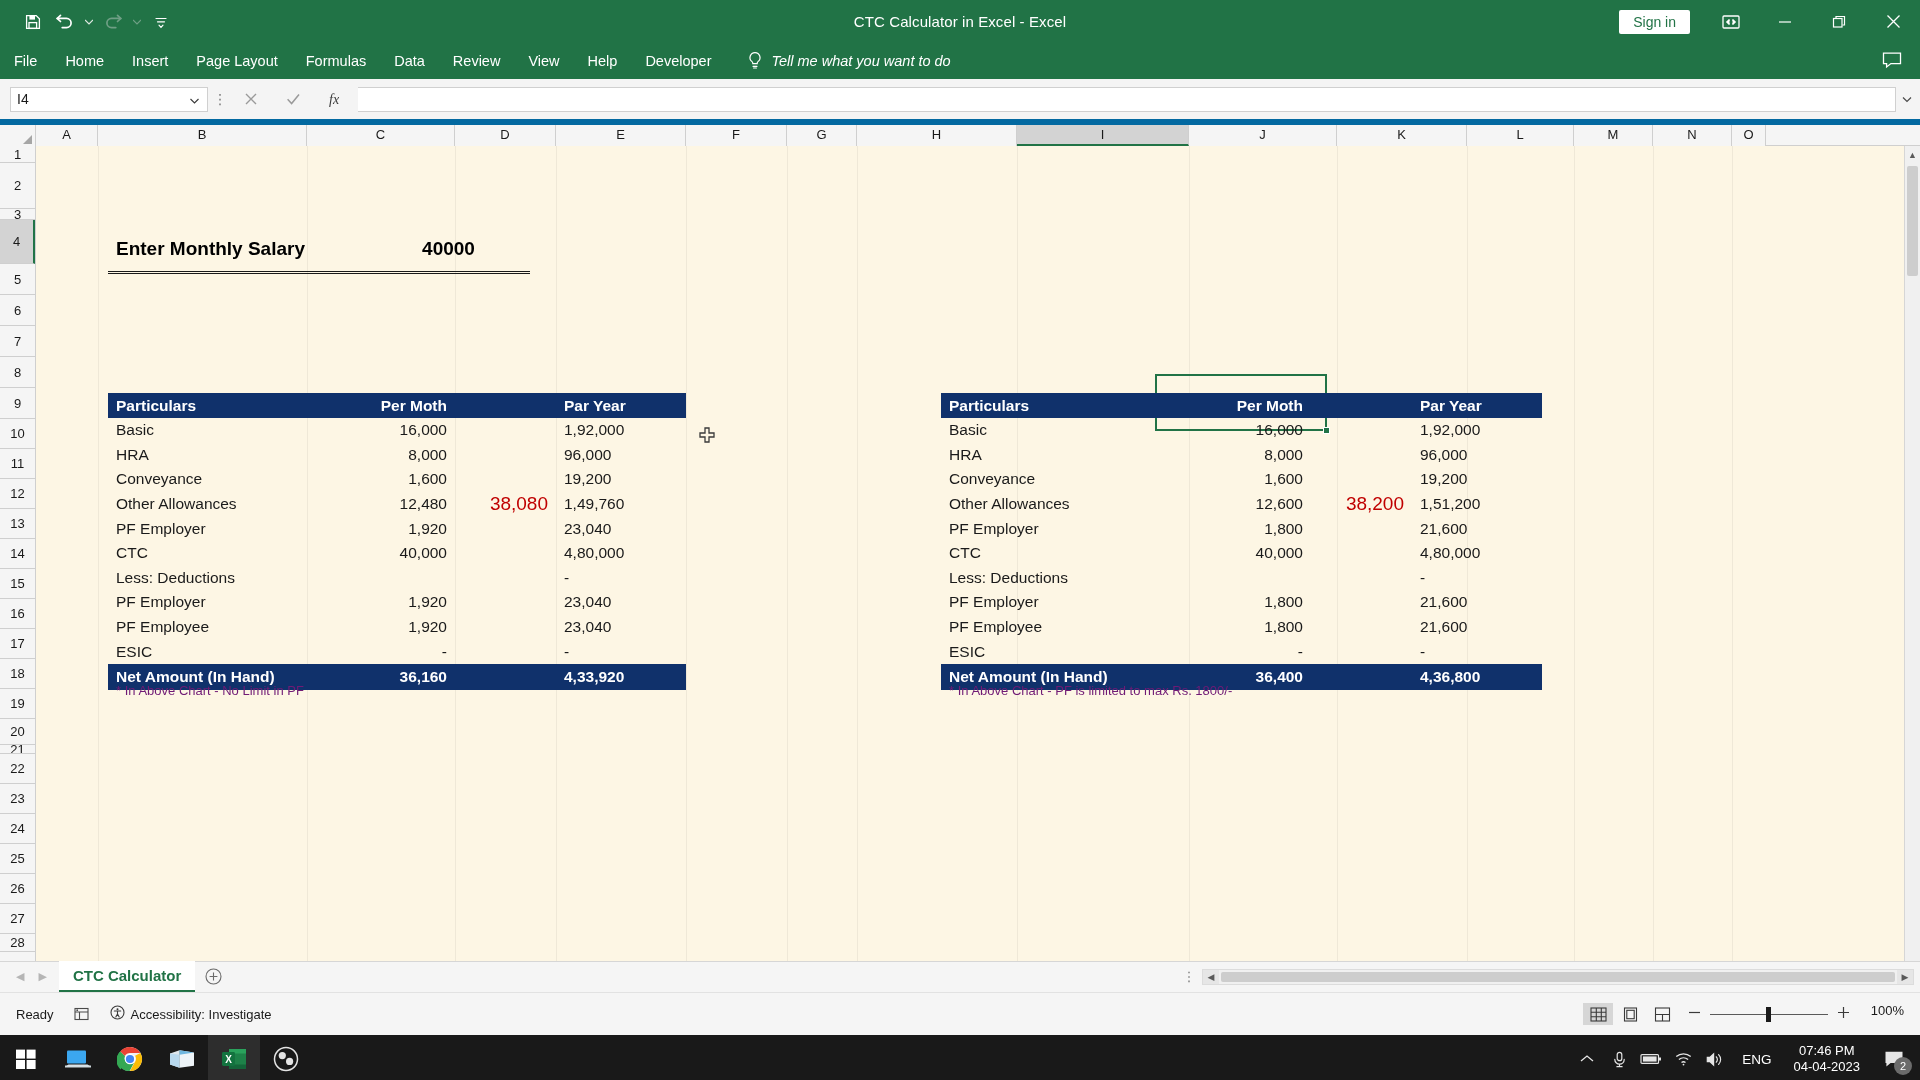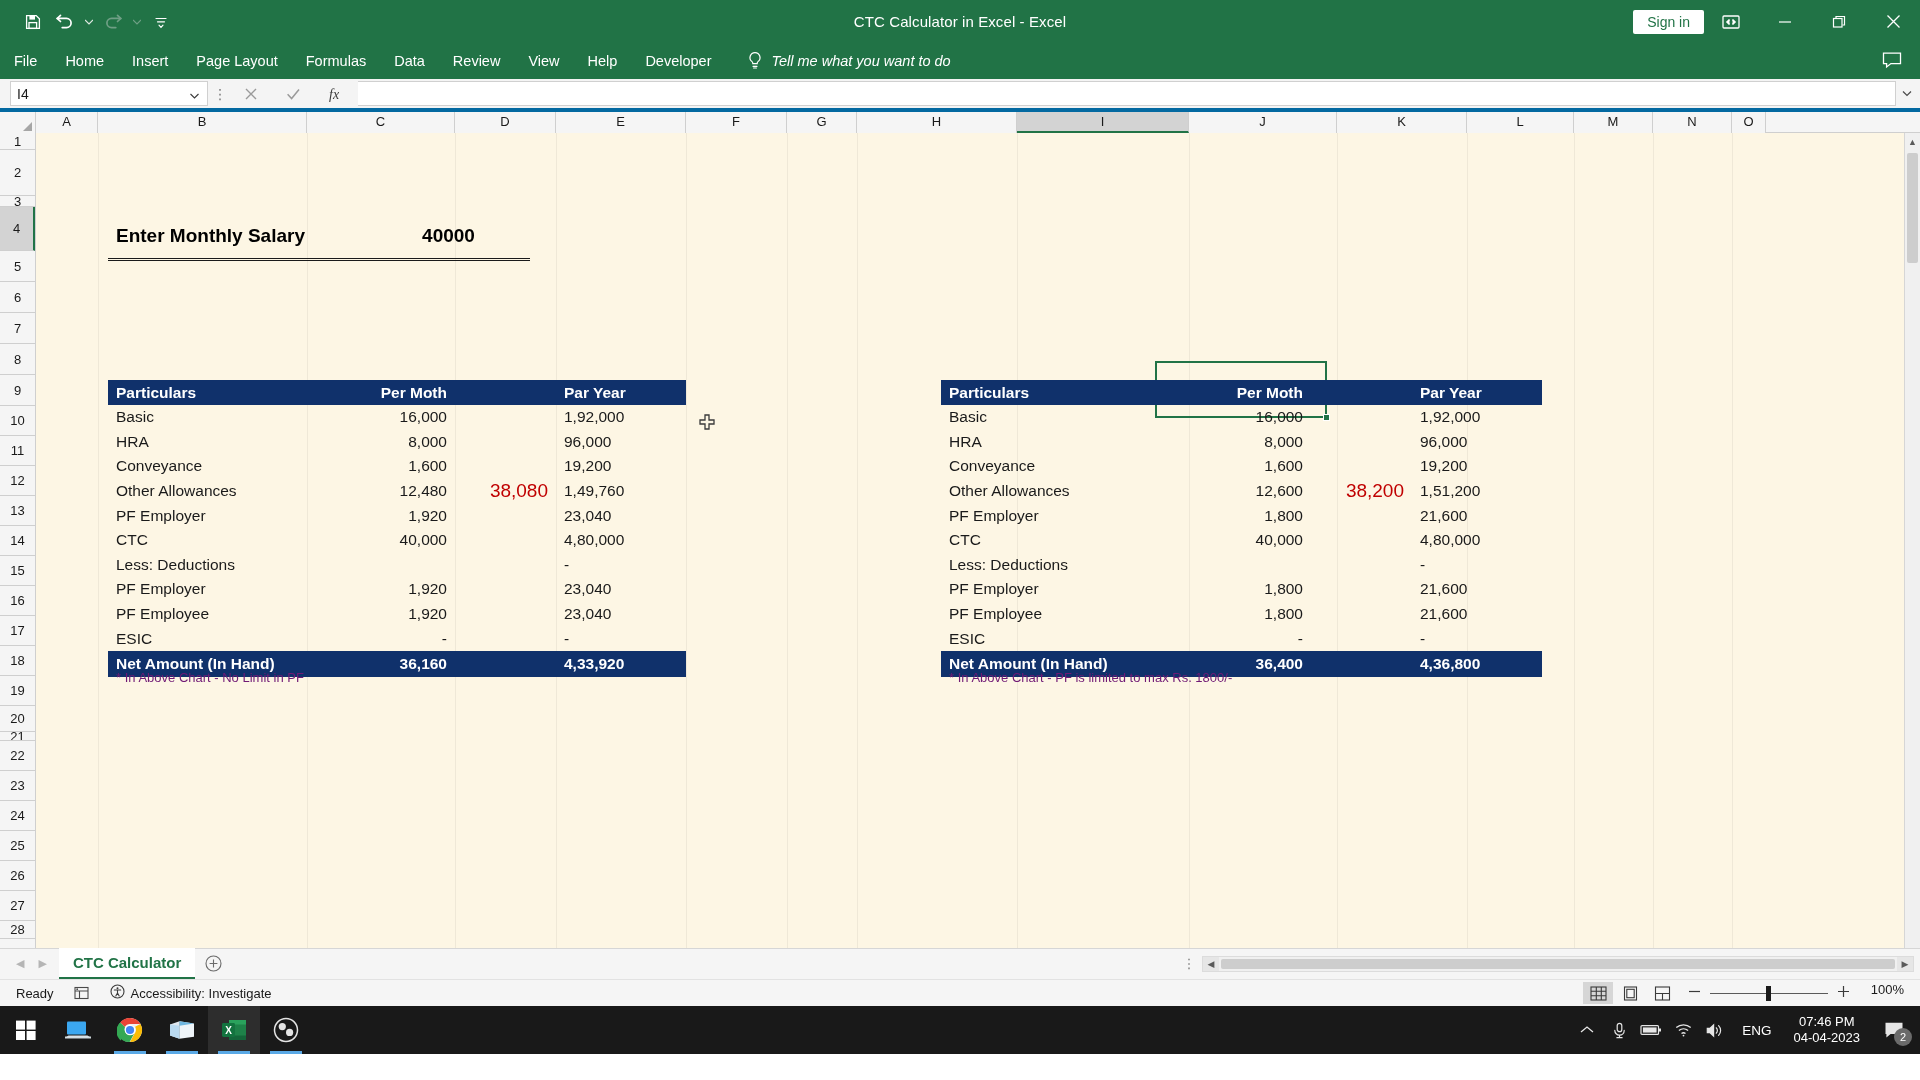--- a/index.html
+++ b/index.html
@@ -35,21 +35,21 @@
     position: absolute; left: 0; right: 0; top: 0; height: 43px;
     display: flex; align-items: center; justify-content: center;
     font-size: 15px; letter-spacing: .1px;
     pointer-events: none;
   }
   .title-right {
     margin-left: auto; display: flex; align-items: center; height: 43px;
   }
   .signin {
     background: #ffffff; color: #217346;
-    font-size: 14px; padding: 5px 14px; 
+    font-size: 14px; padding: 5px 14px; margin-right: 14px;
     border-radius: 2px; line-height: 1;
   }
   .ribbon-display, .winbtn {
     width: 54px; height: 43px;
     display: flex; align-items: center; justify-content: center;
   }
 
   
   .ribbon {
     height: 36px; background: #217346;
@@ -64,23 +64,23 @@
     display: flex; align-items: center; gap: 8px;
     margin-left: 22px; font-size: 14.5px; font-style: italic;
   }
   .ribbon-right {
     margin-left: auto; padding-right: 18px;
     display: flex; align-items: center;
   }
 
   
   .formula-bar {
-    height: 33px; background: #f4f4f4;
+    height: 46px; background: #f4f4f4;
     display: flex; align-items: center;
-    border-bottom: 4px solid #0369a1;
+    border-bottom: 6px solid #0369a1;
     padding: 0 4px;
   }
   .namebox {
     width: 198px; height: 25px; background: #ffffff;
     border: 1px solid #d0d0d0; margin-left: 6px;
     display: flex; align-items: center;
     font-size: 14px; color: #1a1a1a; padding: 0 6px;
     position: relative;
   }
   .namebox .nb-caret {
@@ -263,21 +263,21 @@
   .hscroll {
     width: 712px; height: 16px; background: #f0f0f0;
     border: 1px solid #dcdcdc; display: flex; align-items: center;
     position: relative; margin: 0 2px;
   }
   .hs-btn { width: 16px; height: 14px; display:flex; align-items:center; justify-content:center; font-size: 9px; color:#5a5a5a; background:#e6e6e6;}
   .hs-thumb { position:absolute; left: 18px; right: 18px; top:2px; bottom:2px; background: #cdcdcd; border-radius:2px;}
 
   
   .statusbar {
-    height: 27px; background: #f5f5f5;
+    height: 43px; background: #f5f5f5;
     display: flex; align-items: center;
     font-size: 13px; color: #1a1a1a;
     border-top: 1px solid #e2e2e2;
     padding: 0 6px;
   }
   .sb-item { display: flex; align-items: center; gap: 6px; padding: 0 10px; height: 27px; }
   .sb-right { margin-left: auto; display: flex; }
   .view-btn {
     width: 30px; height: 22px; display:flex; align-items:center; justify-content:center;
     margin: 0 1px;

